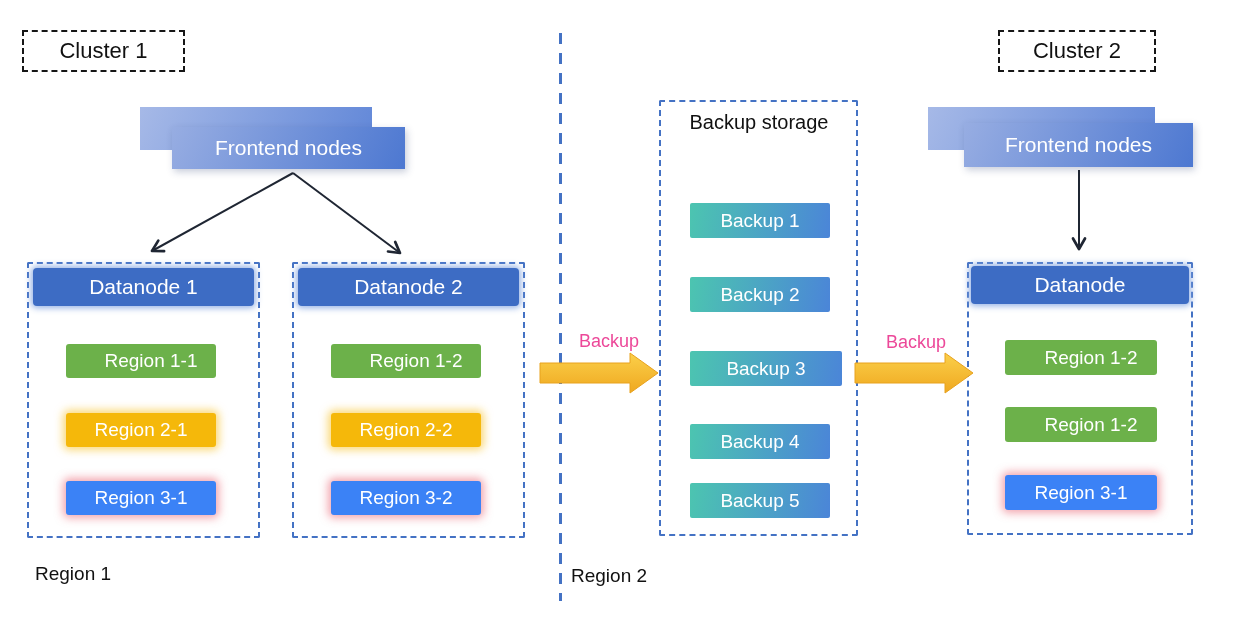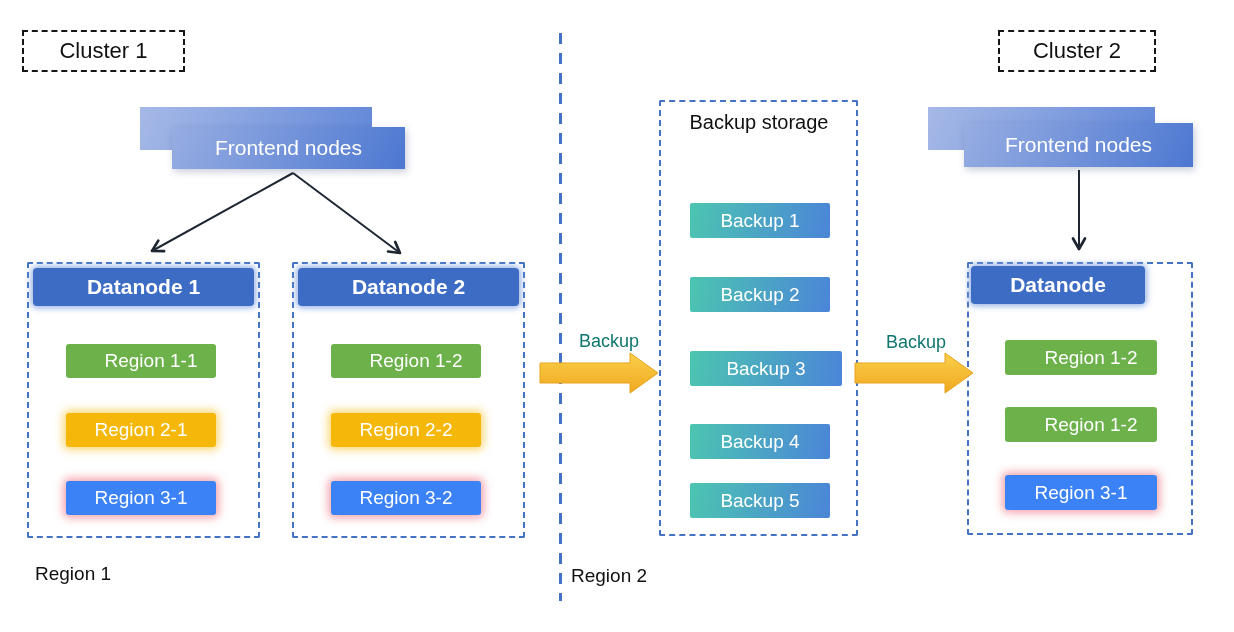--- a/index.html
+++ b/index.html
@@ -19,37 +19,36 @@
   .frontend-front{
     background:linear-gradient(115deg,#97ade2 0%,#4d78d1 100%);
     color:#ffffff;font-size:21px;box-shadow:2px 3px 7px rgba(40,60,110,.25);
   }
   .dashed-box{
     border:2px dashed #4472C4;border-radius:2px;background:transparent;
   }
   .node-header{
     background:#3D6CC4;color:#ffffff;font-size:21px;border-radius:4px;
     box-shadow:0 0 6px 2px rgba(130,165,225,.85);
-    font-weight:bold;
   }
   .region{
     color:#ffffff;font-size:19px;border-radius:3px;
   }
   .region[data-color="green"]{background:#6CB14A;padding-left:20px;}
   .region[data-color="yellow"]{background:#F5B80A;box-shadow:0 0 9px 3px rgba(245,184,10,.55);}
   .region[data-color="red"]{background:#3b82f6;box-shadow:0 0 9px 3px rgba(232,77,95,.5);}
   .backup-item{
     background:linear-gradient(100deg,#4CC5B0 0%,#4B85D8 100%);
     color:#ffffff;font-size:19px;border-radius:2px;
   }
   .storage-title{
     font-size:20px;color:#111;text-align:center;line-height:1.4;
   }
   .flow-label{
-    font-size:18px;color:#0f766e;text-align:center;
+    font-size:18px;color:#ec4899;text-align:center;
   }
   .footer-label{
     font-size:19px;color:#111;
   }
   .overlay{position:absolute;left:0;top:0;z-index:10;pointer-events:none;}
 </style>
 </head>
 <body>
 
 <div class="stage">
@@ -81,21 +80,21 @@
   <div class="abs backup-item center" style="left:690px;top:351px;width:152px;height:35px;">Backup 3</div>
   <div class="abs backup-item center" style="left:690px;top:424px;width:140px;height:35px;">Backup 4</div>
   <div class="abs backup-item center" style="left:690px;top:483px;width:140px;height:35px;">Backup 5</div>
 
   <div class="abs cluster-label center" style="left:998px;top:30px;width:158px;height:42px;">Cluster 2</div>
 
   <div class="abs frontend-back" style="left:928px;top:107px;width:227px;height:43px;"></div>
   <div class="abs frontend-front center" style="left:964px;top:123px;width:229px;height:44px;">Frontend nodes</div>
 
   <div class="abs dashed-box" style="left:967px;top:262px;width:226px;height:273px;"></div>
-  <div class="abs node-header center" style="left:971px;top:266px;width:174px;height:38px;text-align:center;">Datanode</div>
+  <div class="abs node-header center" style="left:971px;top:266px;width:218px;height:38px;text-align:center;">Datanode</div>
   <div class="abs region center" style="left:1005px;top:340px;width:152px;height:35px;" data-color="green">Region 1-2</div>
   <div class="abs region center" style="left:1005px;top:407px;width:152px;height:35px;" data-color="green">Region 1-2</div>
   <div class="abs region center" style="left:1005px;top:475px;width:152px;height:35px;" data-color="red">Region 3-1</div>
 
   <div class="abs footer-label" style="left:35px;top:563px;">Region 1</div>
   <div class="abs footer-label" style="left:571px;top:565px;">Region 2</div>
 
   <svg class="overlay" width="1234" height="632" viewBox="0 0 1234 632">
     <defs>
       <linearGradient id="goldGrad" x1="0" y1="0" x2="0" y2="1">

